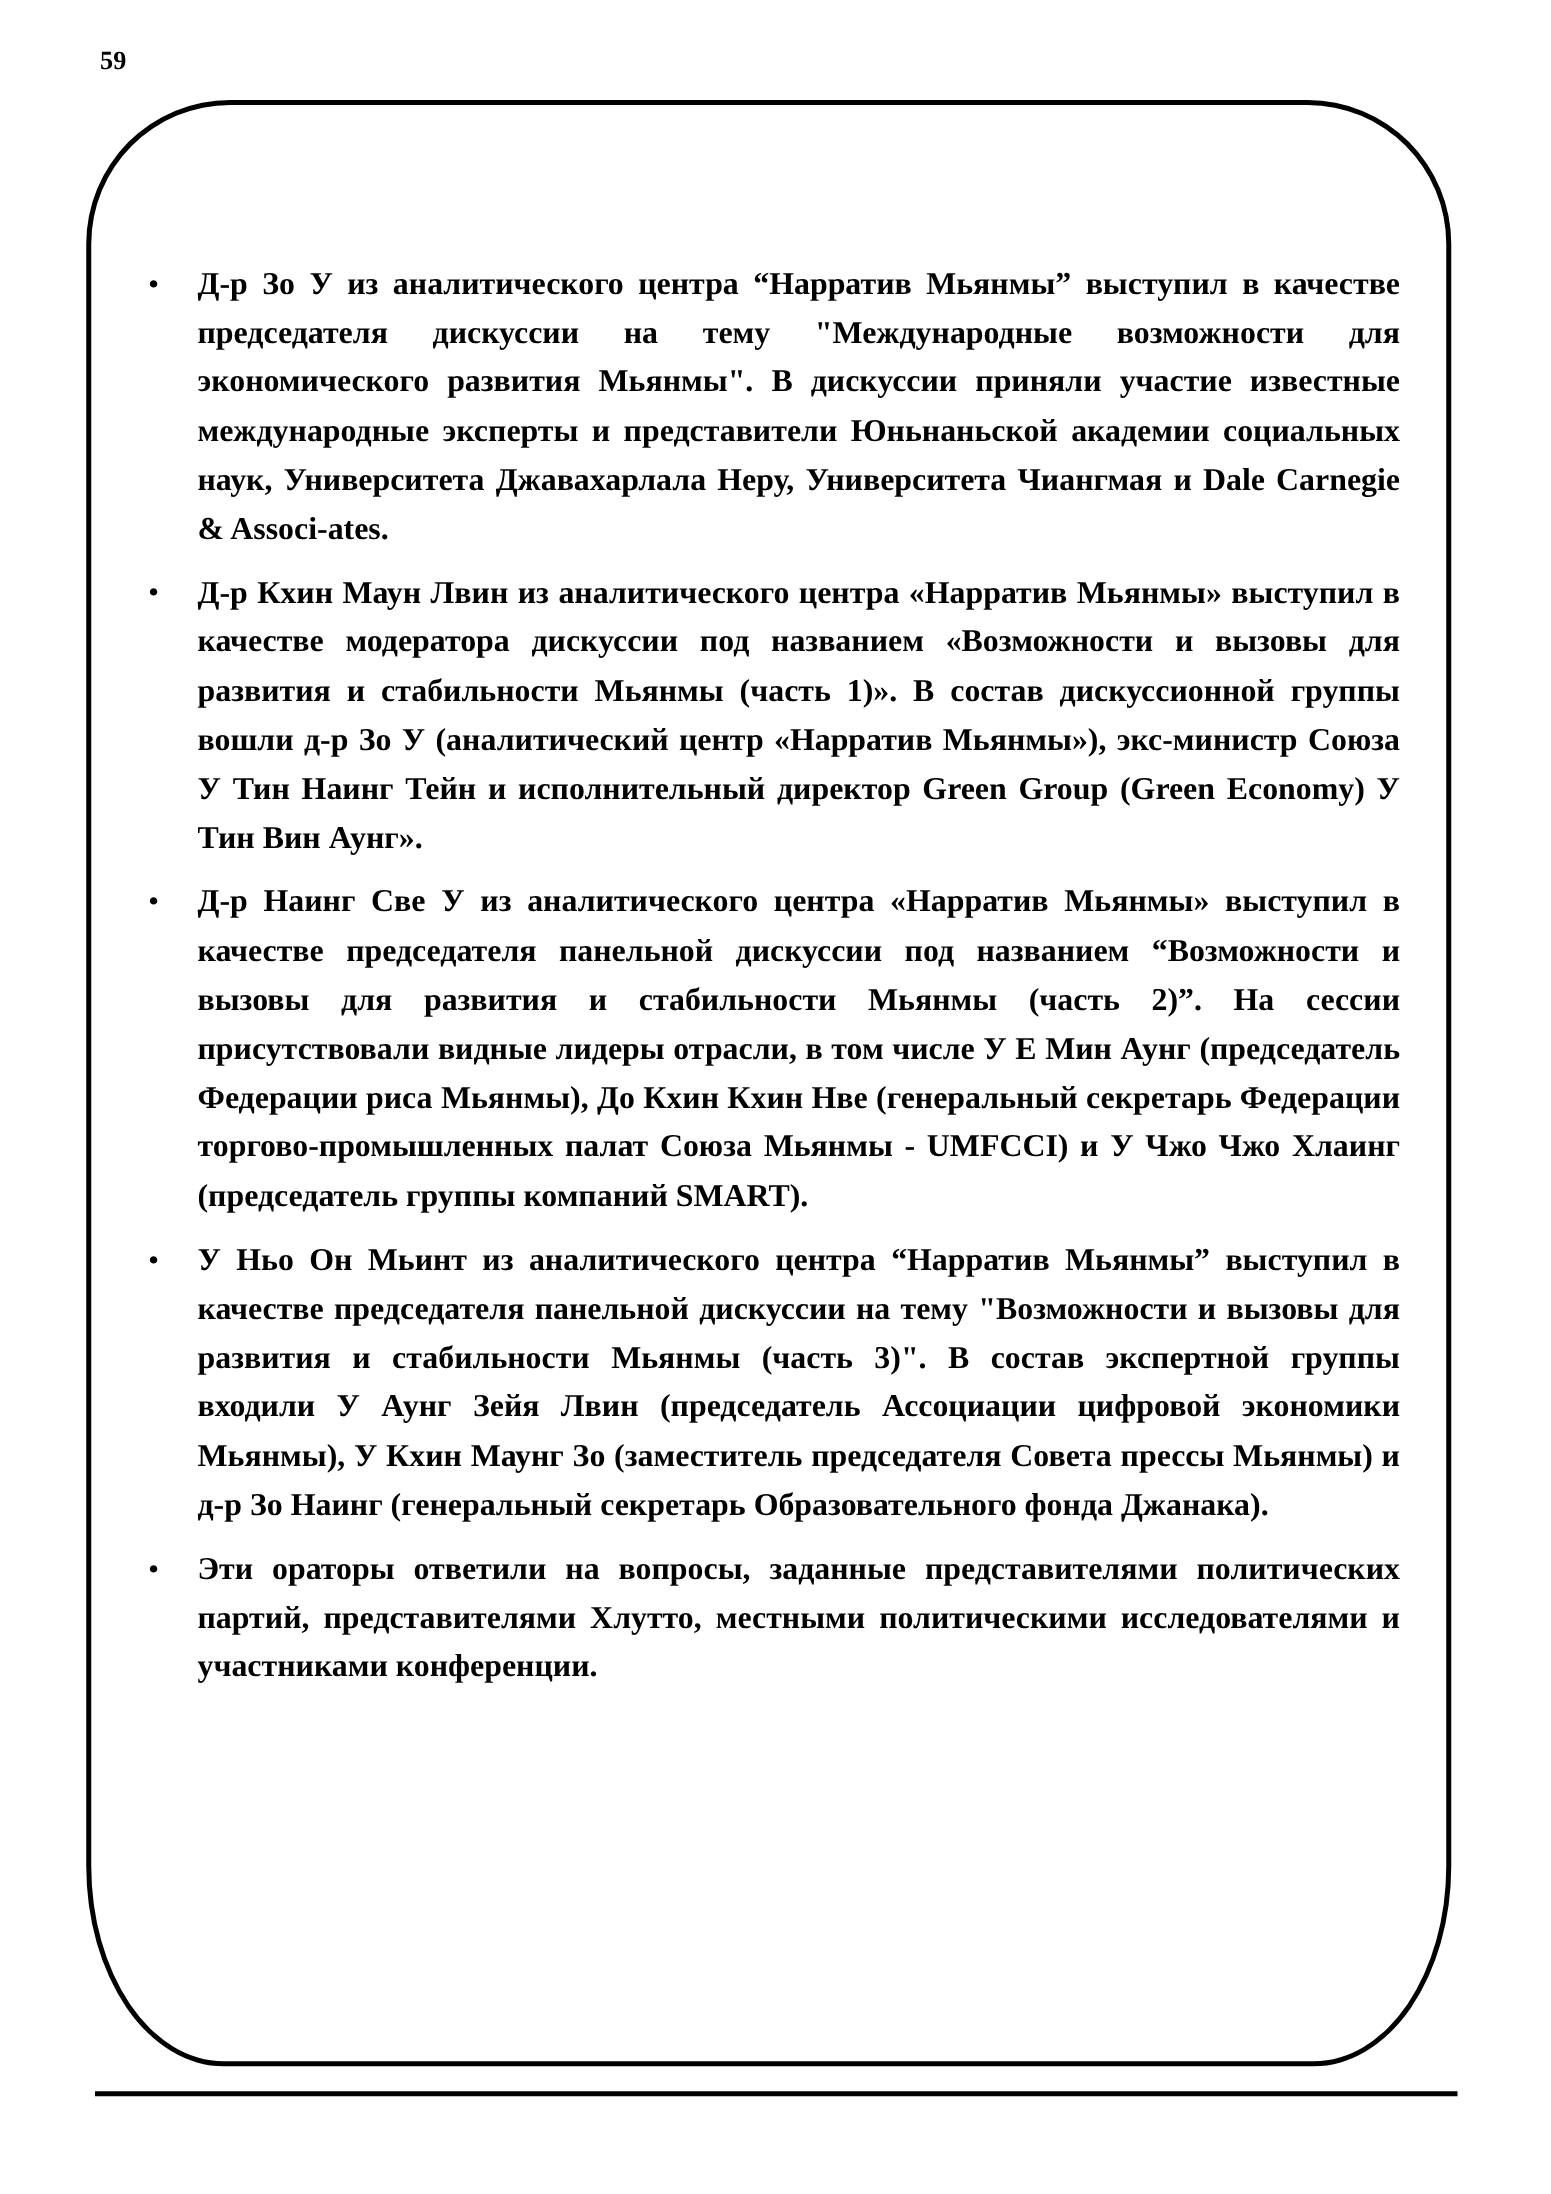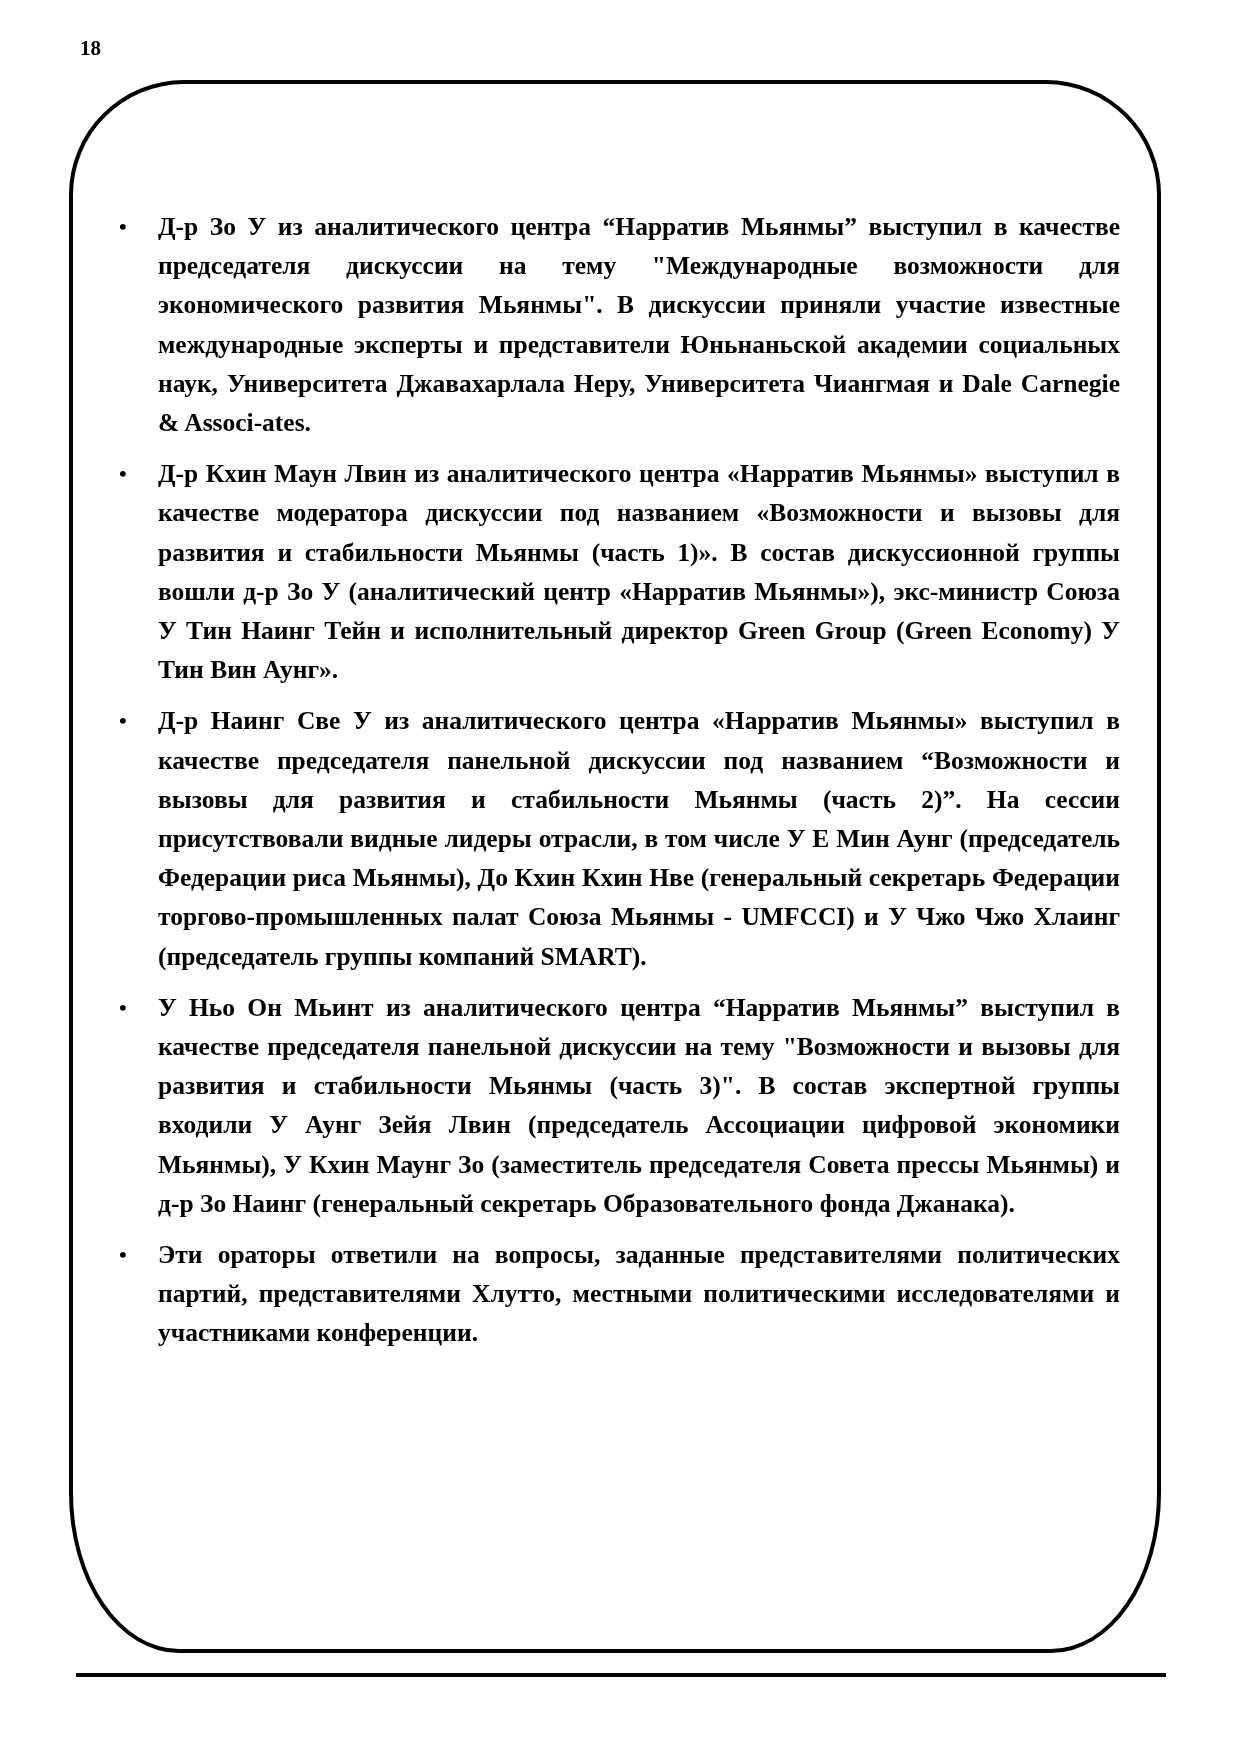--- a/index.html
+++ b/index.html
@@ -66,21 +66,21 @@
       left: 76px;
       top: 1673px;
       width: 1090px;
       height: 4px;
       background: #000000;
     }
   </style>
 </head>
 <body>
 
-<div class="page-number">18</div>
+<div class="page-number">59</div>
 
 <div class="frame"></div>
 
 <div class="content">
   <ul class="bullets">
     <li>
       <span class="bullet">•</span>
       <span>Д-р Зо У из аналитического центра “Нарратив Мьянмы” выступил в качестве председателя дискуссии на тему "Международные возможности для экономического развития Мьянмы". В дискуссии приняли участие известные международные эксперты и представители Юньнаньской академии социальных наук, Университета Джавахарлала Неру, Университета Чиангмая и Dale Carnegie &amp; Associ-ates.</span>
     </li>
     <li>

